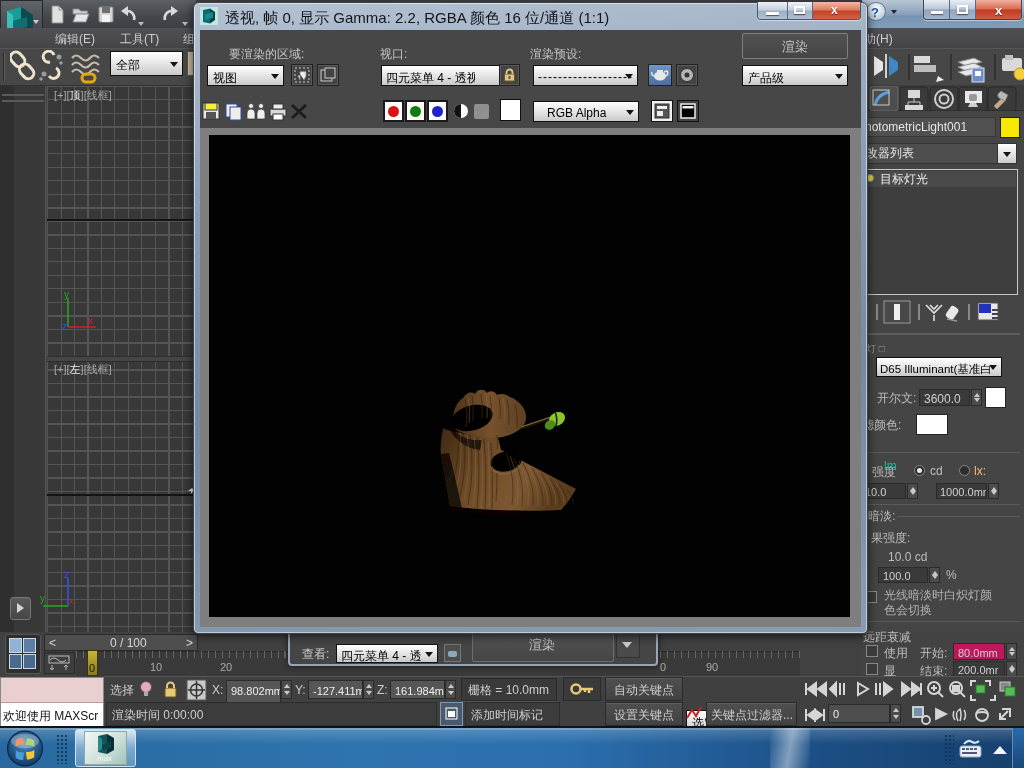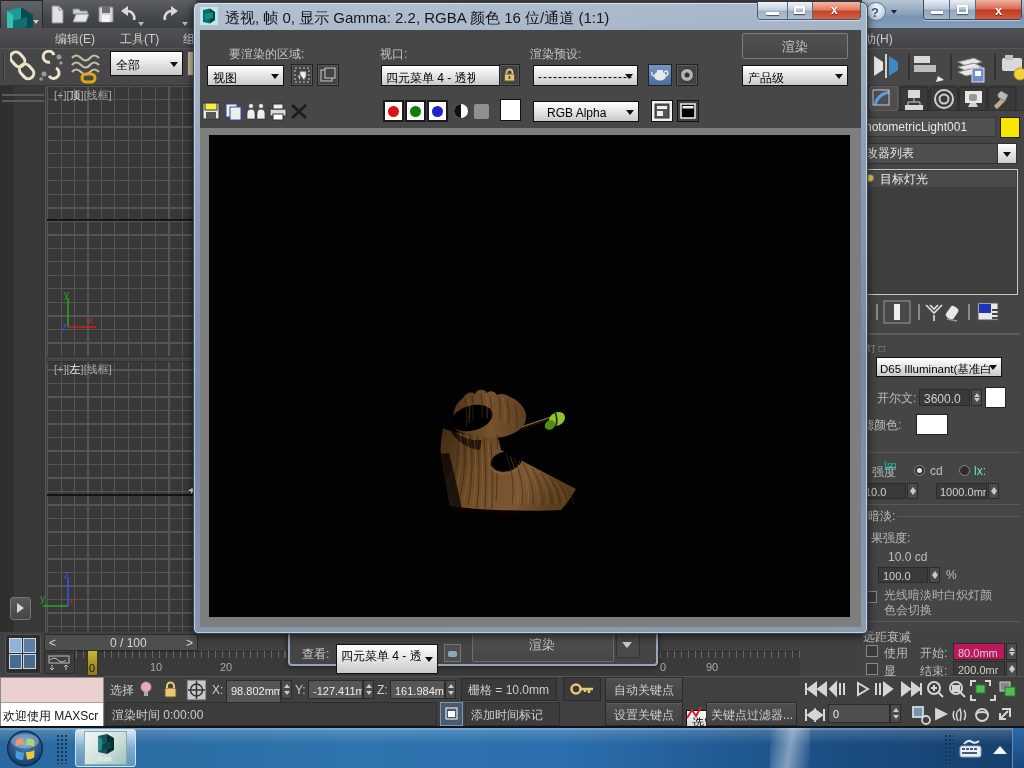--- a/index.html
+++ b/index.html
@@ -230,21 +230,21 @@
   <div class="abs txt" style="left:862px;top:419px;color:#bdbdbd;">滤颜色:</div>
   <div class="abs" style="left:916px;top:414px;width:32px;height:21px;background:#fff;border:1px solid #222;"></div>
 
   <div class="abs" style="left:863px;top:452px;width:157px;height:53px;border:1px solid #5a5a5a;border-right:none;"></div>
   <div class="abs txt" style="left:869px;top:446px;background:#454545;padding:0 3px;color:#bdbdbd;margin-top:20px;">强度</div>
   <div class="abs txt" style="left:884px;top:460px;color:#14b8a6;text-align:right;">lm</div>
   <div class="abs" style="left:914px;top:465px;width:11px;height:11px;border-radius:6px;background:#2e2e2e;border:1px solid #888;"></div>
   <div class="abs" style="left:917px;top:468px;width:5px;height:5px;border-radius:3px;background:#e8e8e8;"></div>
   <div class="abs txt" style="left:930px;top:465px;color:#bdbdbd;">cd</div>
   <div class="abs" style="left:959px;top:465px;width:11px;height:11px;border-radius:6px;background:#2e2e2e;border:1px solid #888;"></div>
-  <div class="abs txt" style="left:974px;top:465px;color:#5eead4;">lx:</div>
+  <div class="abs txt" style="left:974px;top:465px;color:#fdba74;">lx:</div>
   <div class="abs inp" style="left:860px;top:483px;width:46px;height:16px;background:#3a3a3a;">
       <span style="position:absolute;left:4px;top:2px;color:#cfcfcf;">10.0</span>
     </div>
   <div class="abs spin" style="left:907px;top:483px;width:11px;height:16px;"></div>
   <div class="abs inp" style="left:936px;top:483px;width:51px;height:16px;background:#3a3a3a;">
       <span style="position:absolute;left:3px;top:2px;color:#cfcfcf;">1000.0mr</span>
     </div>
   <div class="abs spin" style="left:988px;top:483px;width:11px;height:16px;"></div>
 
   <div class="abs" style="left:863px;top:516px;width:157px;height:106px;border:1px solid #5a5a5a;border-right:none;"></div>
@@ -412,21 +412,21 @@
       <path d="M202,32 h8 v8 m-2,-6 l-8,8 m0,-6 v6 h6" stroke-width="2"></path>
     </g>
   </svg>
   <div class="abs inp" style="left:828px;top:704px;width:62px;height:19px;background:#4e4e4e;">
       <span style="position:absolute;left:4px;top:3px;">0</span>
     </div>
   <div class="abs spin" style="left:890px;top:704px;width:11px;height:19px;"></div>
 
   <div class="abs" style="left:288px;top:616px;width:370px;height:50px;background:#454545;border:2px solid #98a6b8;border-radius:4px;box-shadow:0 0 6px rgba(0,0,0,.6);"></div>
   <div class="abs txt" style="left:302px;top:648px;">查看:</div>
-  <div class="abs wdd" style="left:336px;top:644px;width:102px;height:30px;">
+  <div class="abs wdd" style="left:336px;top:644px;width:102px;height:19px;">
       <span style="position:absolute;left:4px;top:3px;width:84px;overflow:hidden;">四元菜单 4 - 透</span>
       <span class="ar"></span>
     </div>
   <div class="abs" style="left:444px;top:644px;width:17px;height:18px;background:#4e4e4e;border:1px solid #777;"></div>
   <svg class="abs" style="left:446px;top:647px;" width="13" height="13" viewBox="0 0 13 13">
       <rect x="2" y="4" width="9" height="6" rx="2" fill="#8ab"></rect>
     </svg>
   <div class="abs" style="left:472px;top:630px;width:142px;height:32px;background:linear-gradient(#535353,#464646);border:1px solid #6e6e6e;border-radius:2px;"></div>
   <div class="abs txt" style="left:529px;top:638px;color:#c9c9c9;font-size:13px;">渲染</div>
   <div class="abs" style="left:616px;top:632px;width:24px;height:26px;background:#4a4a4a;border:1px solid #333;"></div>

